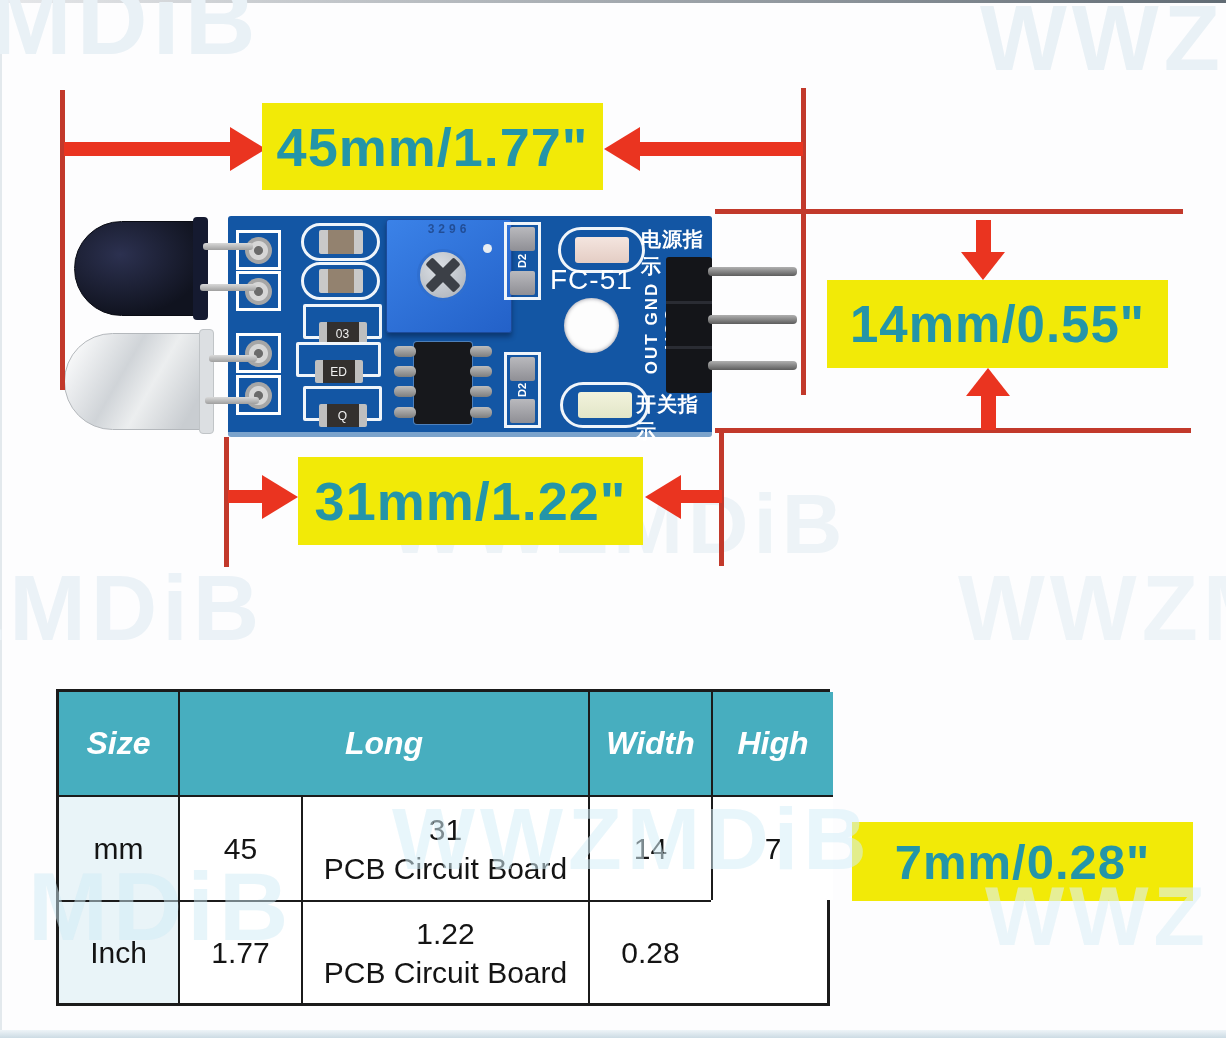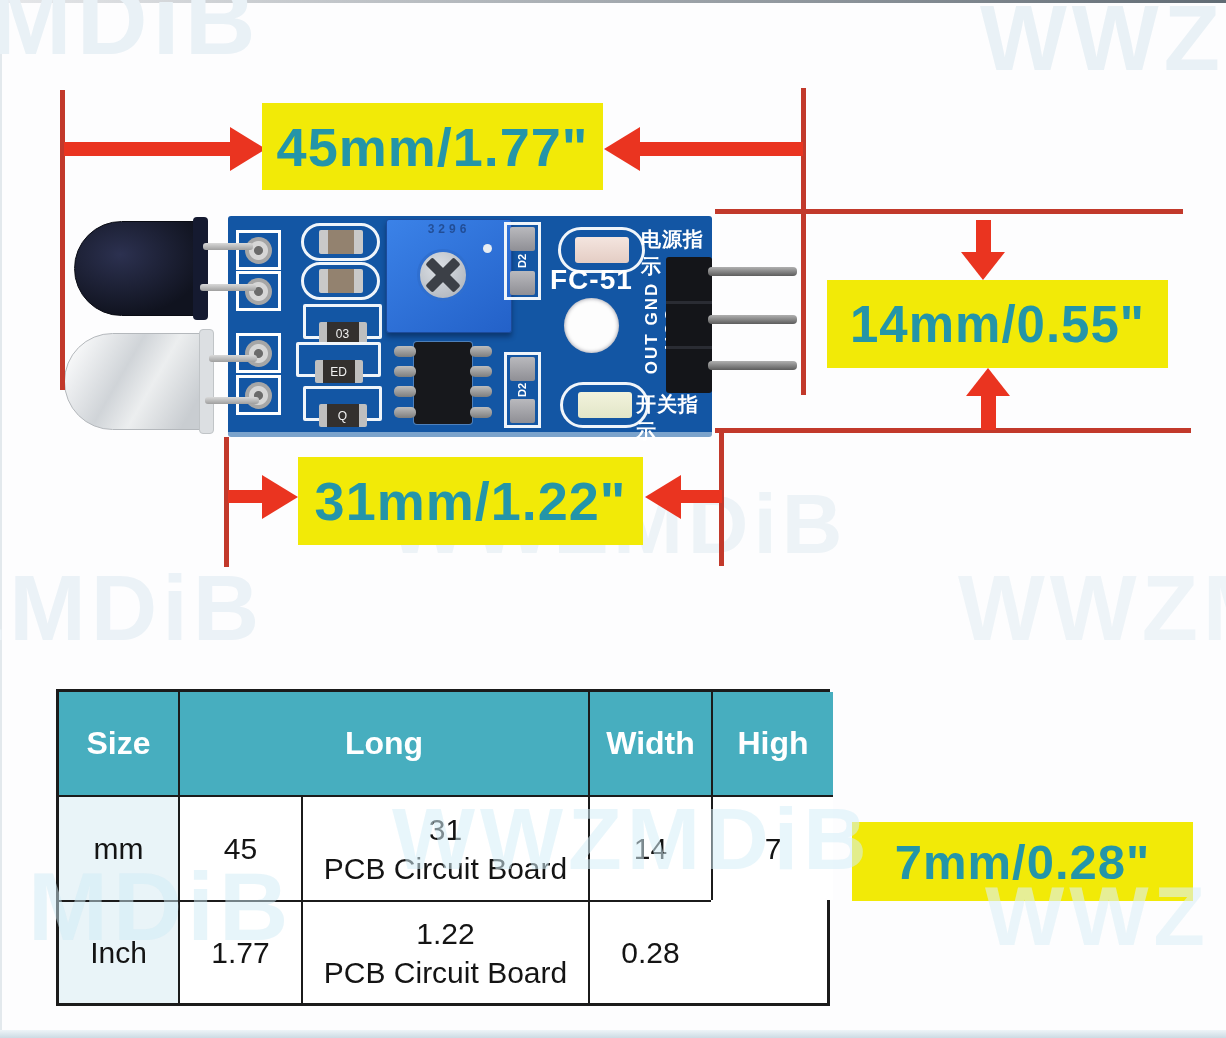--- a/index.html
+++ b/index.html
@@ -65,21 +65,21 @@
       box-shadow:0 0 0 1px rgba(255,255,255,.25);}
   .icpin{position:absolute;width:22px;height:11px;border-radius:5px;
       background:linear-gradient(#bdbdbd,#7e7e7e);}
   .d2g{position:absolute;left:276px;width:37px;border:3px solid #f0f5fa;box-sizing:border-box;
       display:flex;flex-direction:column;align-items:center;justify-content:space-between;padding:2px 0;}
   .d2chip{width:25px;height:24px;background:linear-gradient(#b9b9bd,#8f8f95);border-radius:2px;}
   .d2lab{color:#fff;font-size:11px;font-weight:bold;transform:rotate(-90deg);}
   .ledbox{position:absolute;border:3px solid #f0f5fa;border-radius:23px;box-sizing:border-box;
       display:flex;align-items:center;justify-content:center;}
   .led-chip{width:54px;height:26px;border-radius:3px;}
-  .fc51{position:absolute;left:322px;top:48px;width:96px;color:#fff;font-weight:bold;font-size:28px;letter-spacing:1px;}
+  .fc51{position:absolute;left:322px;top:48px;width:96px;color:#fff;font-weight:normal;font-size:28px;letter-spacing:1px;}
   .hole{position:absolute;left:336px;top:82px;width:55px;height:55px;border-radius:50%;background:#fdfdfd;
       box-shadow:inset 0 0 4px rgba(0,0,30,.45);}
   .cjk{position:absolute;color:#fff;font-size:20px;font-weight:bold;letter-spacing:1px;}
   .vtext{position:absolute;left:414px;top:182px;width:140px;transform:rotate(-90deg);
       transform-origin:0 0;color:#fff;font-weight:bold;font-size:17px;letter-spacing:2px;text-align:center;}
   .hdr-base{position:absolute;left:438px;top:41px;width:46px;height:136px;background:#141519;border-radius:3px;}
   .hdr-sep{position:absolute;left:0;width:100%;height:3px;background:#2a2c33;}
   .hpin{position:absolute;height:9px;border-radius:4px;z-index:3;
       background:linear-gradient(#b0b0b0,#5d5d5d);}
   
@@ -96,21 +96,21 @@
      background:linear-gradient(#d9d9d9,#9f9f9f);}
   
   .spec-table{position:absolute;left:56px;top:689px;width:774px;z-index:2;
      display:grid;grid-template-columns:119px 123px 287px 123px 122px;
      grid-template-rows:103px 105px 103px;border:3px solid #1b1b1b;box-sizing:border-box;
      background:#fff;}
   .tc{display:flex;flex-direction:column;align-items:center;justify-content:center;
      border-left:2px solid #1b1b1b;border-top:2px solid #1b1b1b;background:#fff;
      font-size:30px;color:#141414;text-align:center;line-height:1.3;}
   .tc.nl{border-left:none;} .tc.nt{border-top:none;}
-  .th{background:#47aebf;color:#fff;font-weight:bold;font-size:32px;}
+  .th{background:#47aebf;color:#fff;font-weight:bold;font-size:32px;font-style:italic;}
   .rowhead{background:#e9f4f8;}
   .span2{grid-column:2 / span 2;}
 </style>
 </head>
 <body>
 
 <div class="stage">
 
   <div class="edge-top"></div>
   <div class="edge-left"></div>

